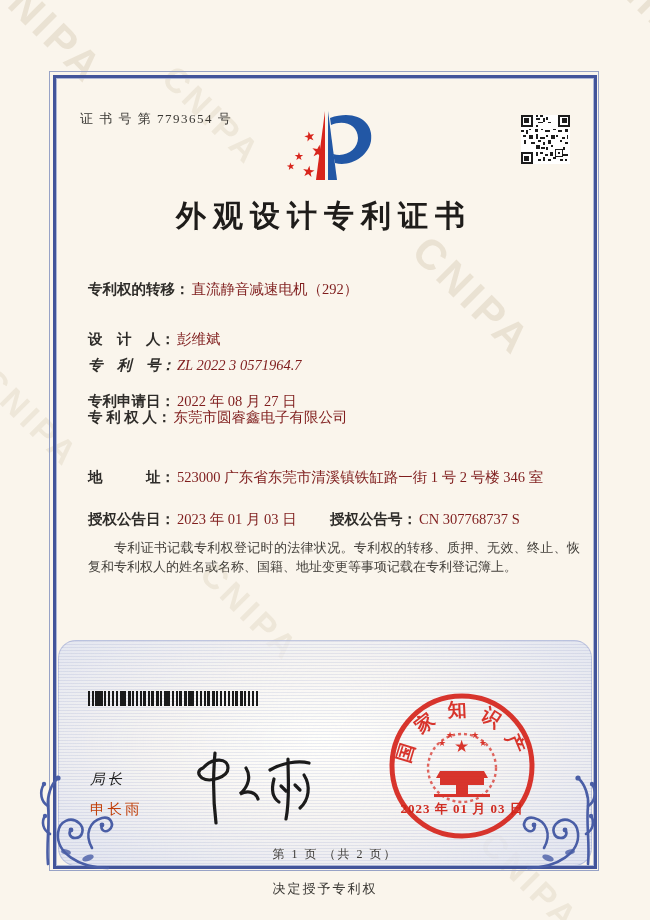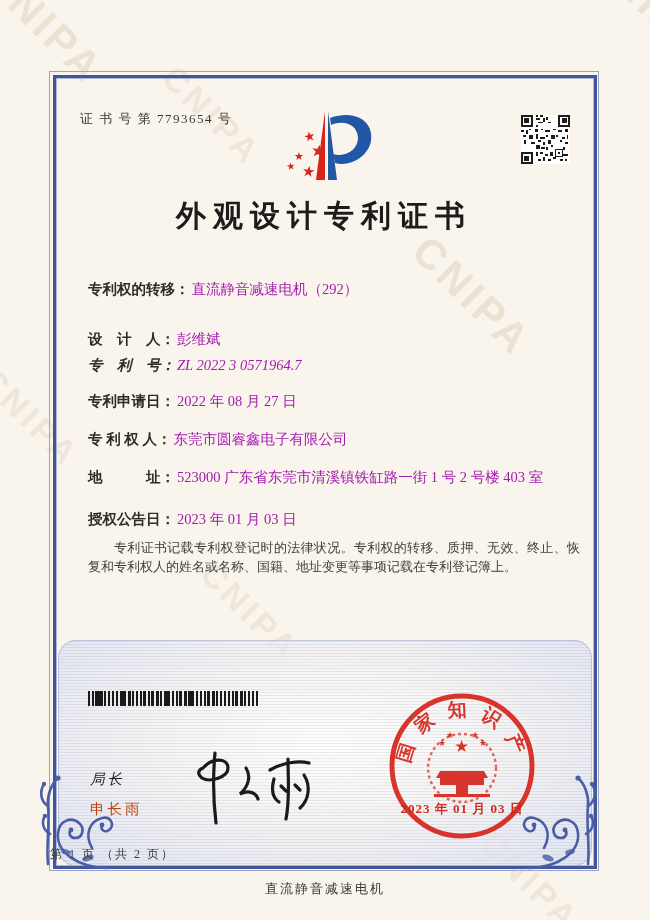--- a/index.html
+++ b/index.html
@@ -29,42 +29,42 @@
       repeating-linear-gradient(180deg, rgba(125,138,190,.16) 0 1px, rgba(125,138,190,0) 1px 3px),
       radial-gradient(ellipse at 50% 45%, rgba(255,255,252,.95) 0%, rgba(244,244,246,.6) 45%, rgba(222,226,240,.9) 100%);
   }
   .cert-no{position:absolute;left:80px;top:110px;font-size:13px;letter-spacing:1.5px;color:#3a3834;}
   .logo{position:absolute;left:278px;top:108px;}
   .qr{position:absolute;left:521px;top:115px;width:49px;height:49px;}
   .title{position:absolute;left:50px;top:196px;width:548px;text-align:center;
     font-size:30px;font-weight:bold;letter-spacing:7px;color:#1e1c1a;}
   .fieldrow{position:absolute;left:88px;width:500px;font-size:14.5px;
     color:#2e2c29;font-weight:600;white-space:nowrap;}
-  .fieldrow .val{font-weight:500;margin-left:2px;color:#a21caf;margin-top:23px;}
+  .fieldrow .val{font-weight:500;margin-left:2px;color:#7f1d1d;margin-top:23px;}
   .grantrow .half2{position:absolute;left:242px;top:0;}
   .bodytext{position:absolute;left:88px;top:538px;width:492px;
     font-size:13px;line-height:19px;color:#413e39;text-align:justify;}
   .bodytext p{margin:0;text-indent:2em;}
   .barcode{position:absolute;left:88px;top:691px;width:170px;height:15px;
     background:
      repeating-linear-gradient(90deg,#1a1a1a 0 2px,transparent 2px 4px),
      repeating-linear-gradient(90deg,#1a1a1a 0 1px,transparent 1px 7px),
      repeating-linear-gradient(90deg,transparent 0 9px,#1a1a1a 9px 12px,transparent 12px 23px);
   }
   .sig-title{position:absolute;left:90px;top:770px;font-family:"Liberation Sans","DejaVu Sans",sans-serif;
     font-size:14.5px;letter-spacing:3px;color:#222;font-style:italic;}
   .sig-name{position:absolute;left:90px;top:800px;font-family:"Liberation Sans","DejaVu Sans",sans-serif;
     font-size:14.5px;letter-spacing:3px;color:#c2410c;}
   .signature-svg{position:absolute;left:182px;top:745px;}
   .seal{position:absolute;left:386px;top:690px;opacity:.92;}
   .seal-date{position:absolute;left:386px;top:800px;width:152px;text-align:center;
     font-size:13px;font-weight:bold;color:#cf2318;letter-spacing:1px;opacity:.95;}
   .flourish{position:absolute;}
-  .page-line{position:absolute;left:50px;top:846px;width:548px;text-align:left;
-    font-size:12px;letter-spacing:2px;color:#3a3834;}
+  .page-line{position:absolute;left:50px;top:846px;width:548px;text-align:center;
+    font-size:12px;letter-spacing:2px;color:#3a3834;padding-left:11px;}
   .note-line{position:absolute;left:0;top:880px;width:650px;text-align:center;
     font-size:13px;letter-spacing:2px;color:#3a3834;}
 </style>
 </head>
 <body>
 
 <div class="wm" style="left:-30px;top:0px;">CNIPA</div>
 <div class="wm" style="left:575px;top:-22px;">CNIPA</div>
 <div class="wm small" style="left:150px;top:96px;">CNIPA</div>
 <div class="wm" style="left:398px;top:272px;">CNIPA</div>
@@ -116,28 +116,29 @@
 </div>
 <div class="fieldrow" style="top:330px;">
   <span>设　计　人：</span><span class="val">彭维斌</span>
 </div>
 <div class="fieldrow" style="top:356px;font-style:italic;">
   <span>专　利　号：</span><span class="val">ZL 2022 3 0571964.7</span>
 </div>
 <div class="fieldrow" style="top:392px;">
   <span>专利申请日：</span><span class="val">2022 年 08 月 27 日</span>
 </div>
-<div class="fieldrow" style="top:430px;">
+<div class="fieldrow" style="top:408px;">
   <span>专 利 权 人：</span><span class="val">东莞市圆睿鑫电子有限公司</span>
 </div>
 <div class="fieldrow" style="top:468px;">
-  <span>地　　　址：</span><span class="val">523000 广东省东莞市清溪镇铁缸路一街 1 号 2 号楼 403 室</span>
+  <span>地　　　址：</span><span class="val">523000 广东省东莞市清溪镇铁缸路一街 1 号 2 号楼 346 室</span>
 </div>
 <div class="fieldrow grantrow" style="top:510px;">
   <span>授权公告日：</span><span class="val">2023 年 01 月 03 日</span>
+  <span class="half2"><span>授权公告号：</span><span class="val">CN 307768737 S</span></span>
 </div>
 
 <div class="bodytext">
   <p>专利证书记载专利权登记时的法律状况。专利权的转移、质押、无效、终止、恢复和专利权人的姓名或名称、国籍、地址变更等事项记载在专利登记簿上。</p>
 </div>
 
 <div class="barcode"></div>
 
 <div class="sig-title">局长</div>
 <div class="sig-name">申长雨</div>
@@ -217,13 +218,13 @@
       <circle cx="22" cy="6" r="2.6"></circle>
         <circle cx="8" cy="12" r="2.2"></circle>
         <circle cx="9" cy="44" r="2.2"></circle>
       <ellipse cx="52" cy="86" rx="6" ry="3" transform="rotate(-20 52 86)" opacity=".8"></ellipse>
       <ellipse cx="30" cy="80" rx="5" ry="2.6" transform="rotate(15 30 80)" opacity=".8"></ellipse>
     </g>
   </svg>
 </div>
 
 <div class="page-line">第 1 页 （共 2 页）</div>
-<div class="note-line">直流静音减速电机</div>
+<div class="note-line">决定授予专利权</div>
 
 </body></html>

